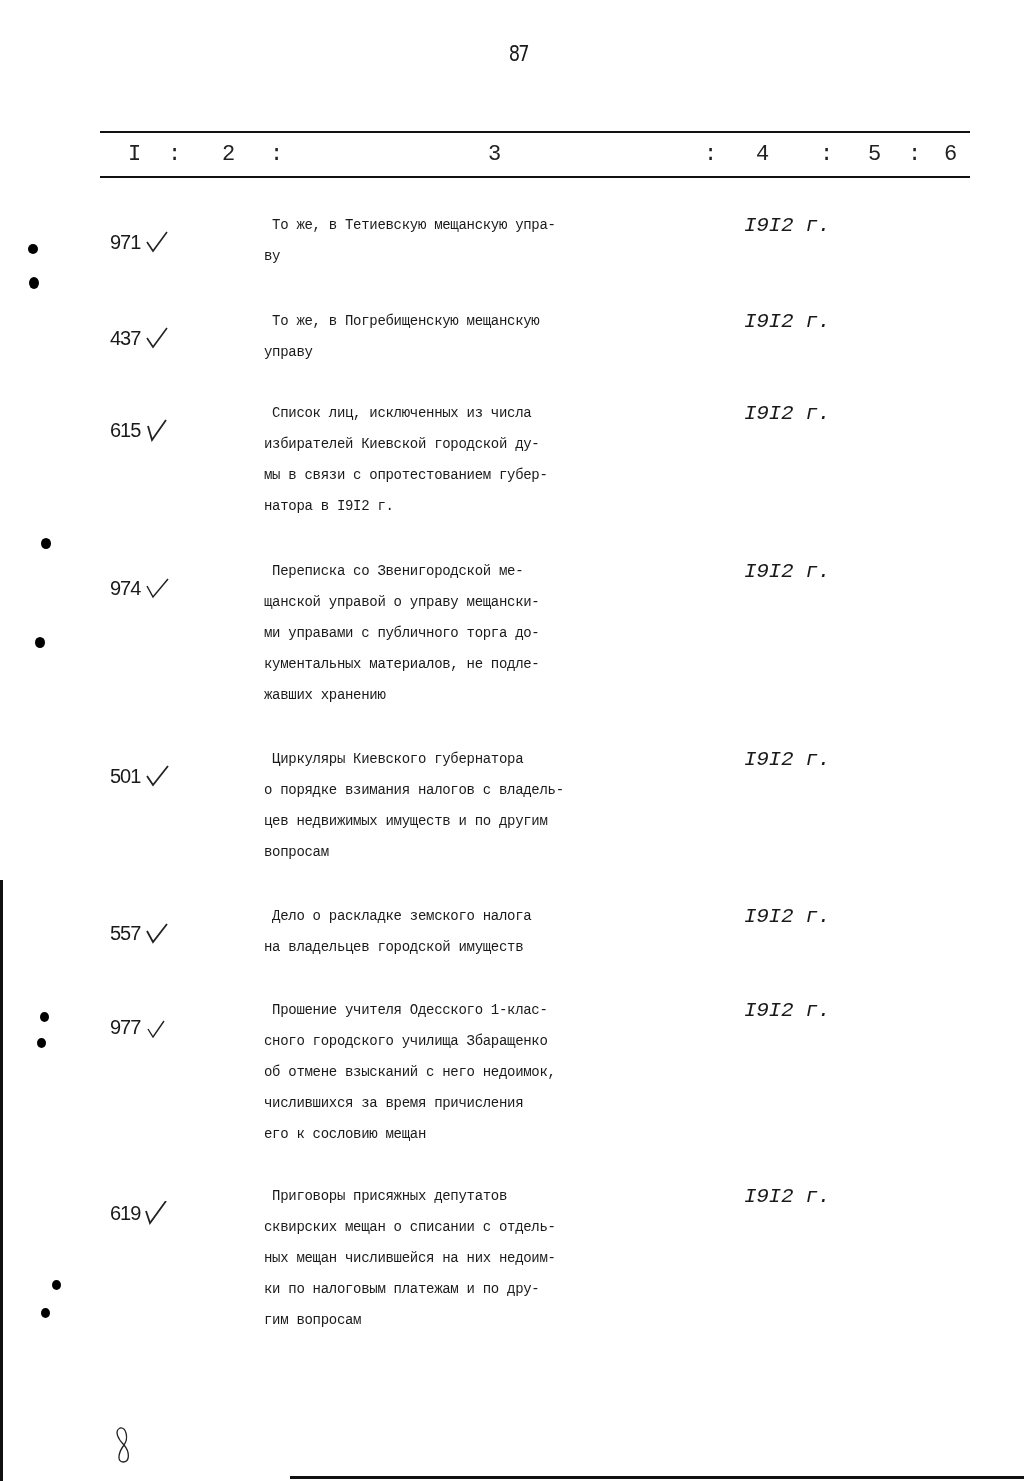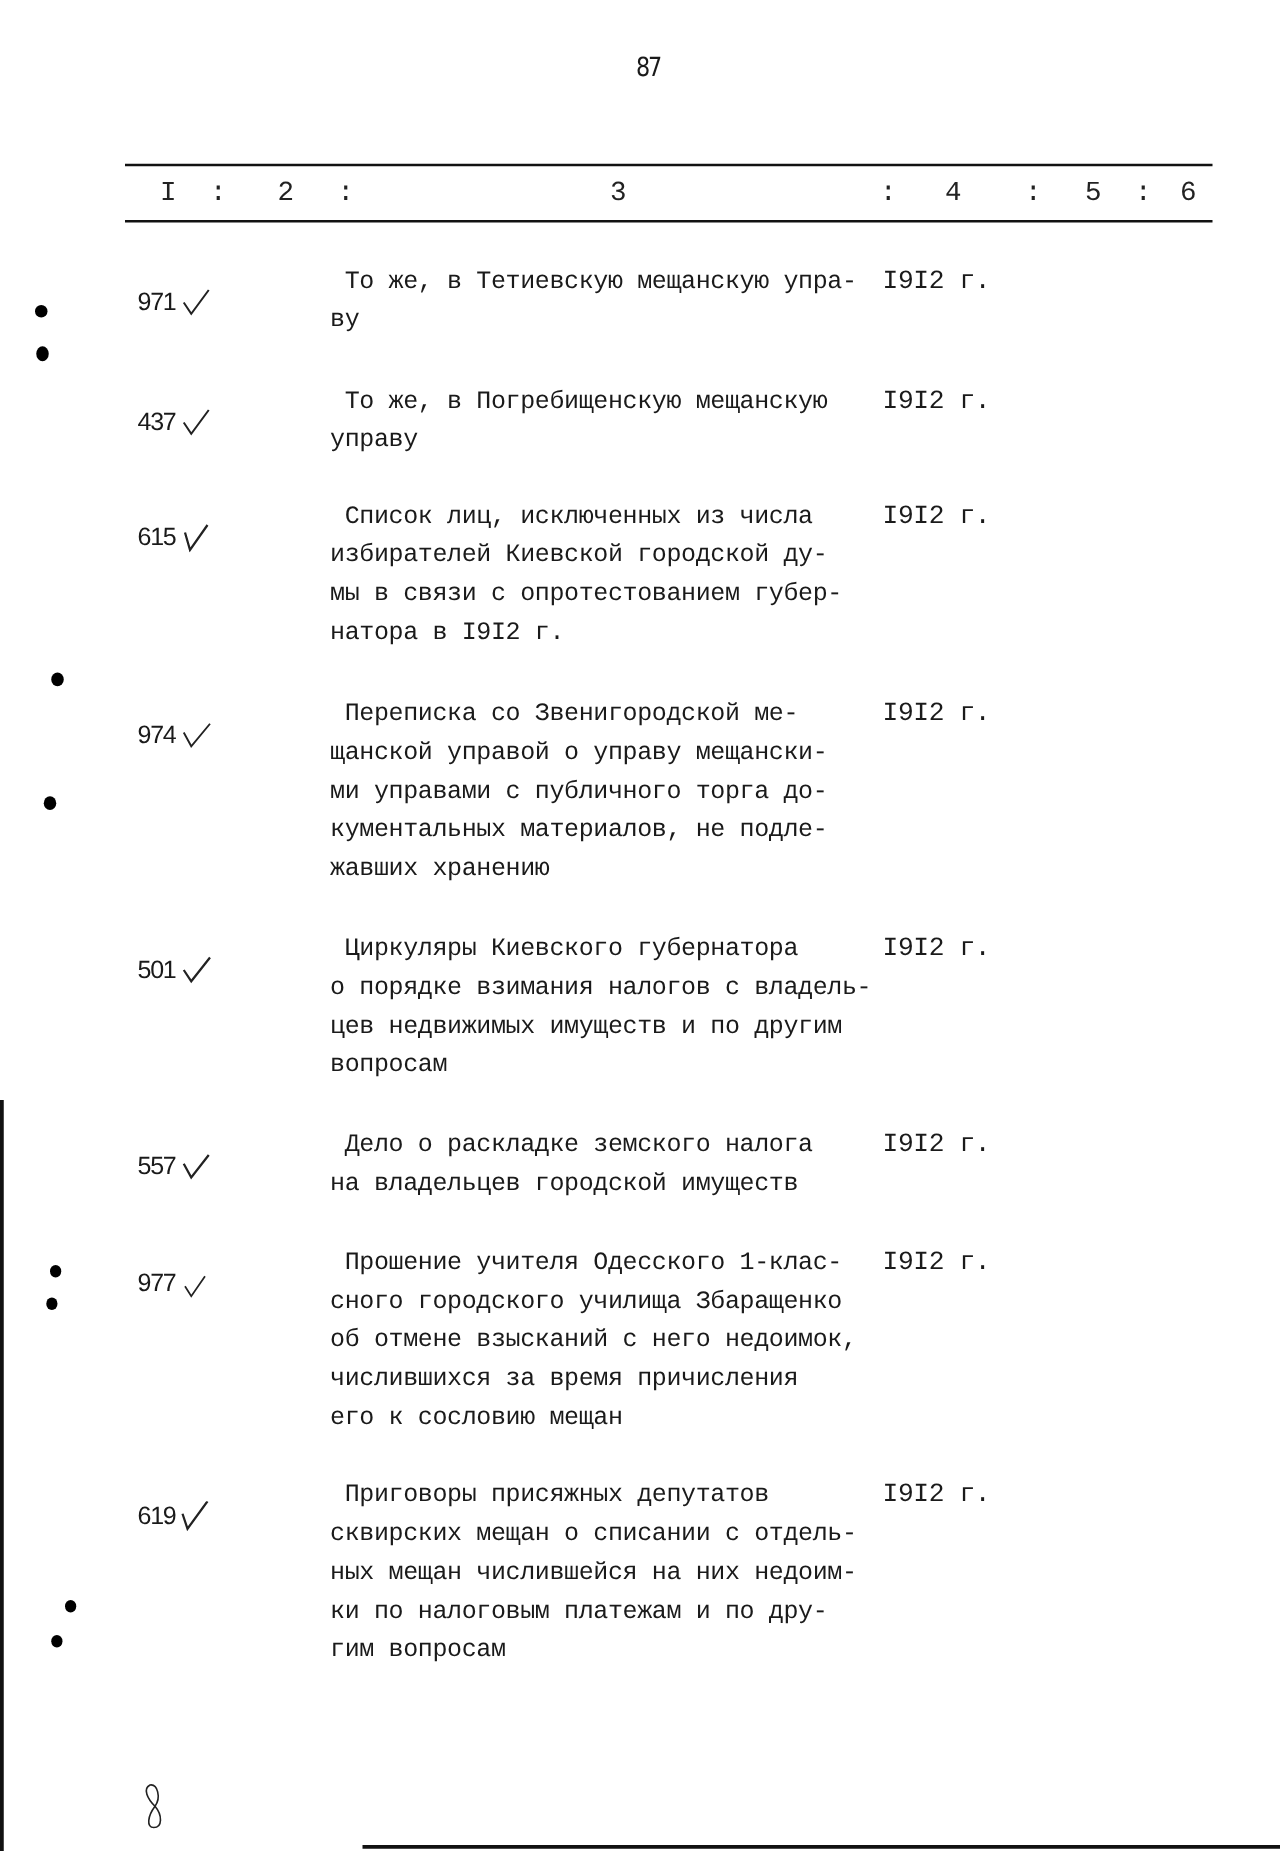--- a/index.html
+++ b/index.html
@@ -22,26 +22,26 @@
     }
     .entry { position: absolute; left: 0; width: 1024px; }
     .entry-num {
       position: absolute; left: 110px; top: 0;
       font-family: Liberation Sans, sans-serif; font-size: 20px; letter-spacing: -1px;
       display: flex; align-items: center; gap: 4px; margin-top: 20px;
     }
     .check-icon { width: 26px; height: 24px; display: inline-block; }
     .entry-desc {
       position: absolute; left: 264px; top: 0; width: 450px;
-      font-size: 20px; line-height: 31px; white-space: pre;
+      font-size: 14px; line-height: 31px; white-space: pre;
       letter-spacing: -0.3px;
     }
     .entry-date {
-      position: absolute; left: 706px; top: 0;
-      font-size: 21px; line-height: 31px; white-space: pre; letter-spacing: -0.3px;
+      position: absolute; left: 744px; top: 0;
+      font-size: 21px; line-height: 31px; white-space: pre; letter-spacing: -0.3px; font-style: italic;
     }
     .dot {
       position: absolute; background: #000; border-radius: 50%;
     }
     .handnote {
       position: absolute; left: 112px; top: 1425px; width: 24px; height: 40px;
     }
     .left-edge { position: absolute; left: 0; top: 880px; width: 3px; height: 601px; background: #111; }
   </style>
 </head>

